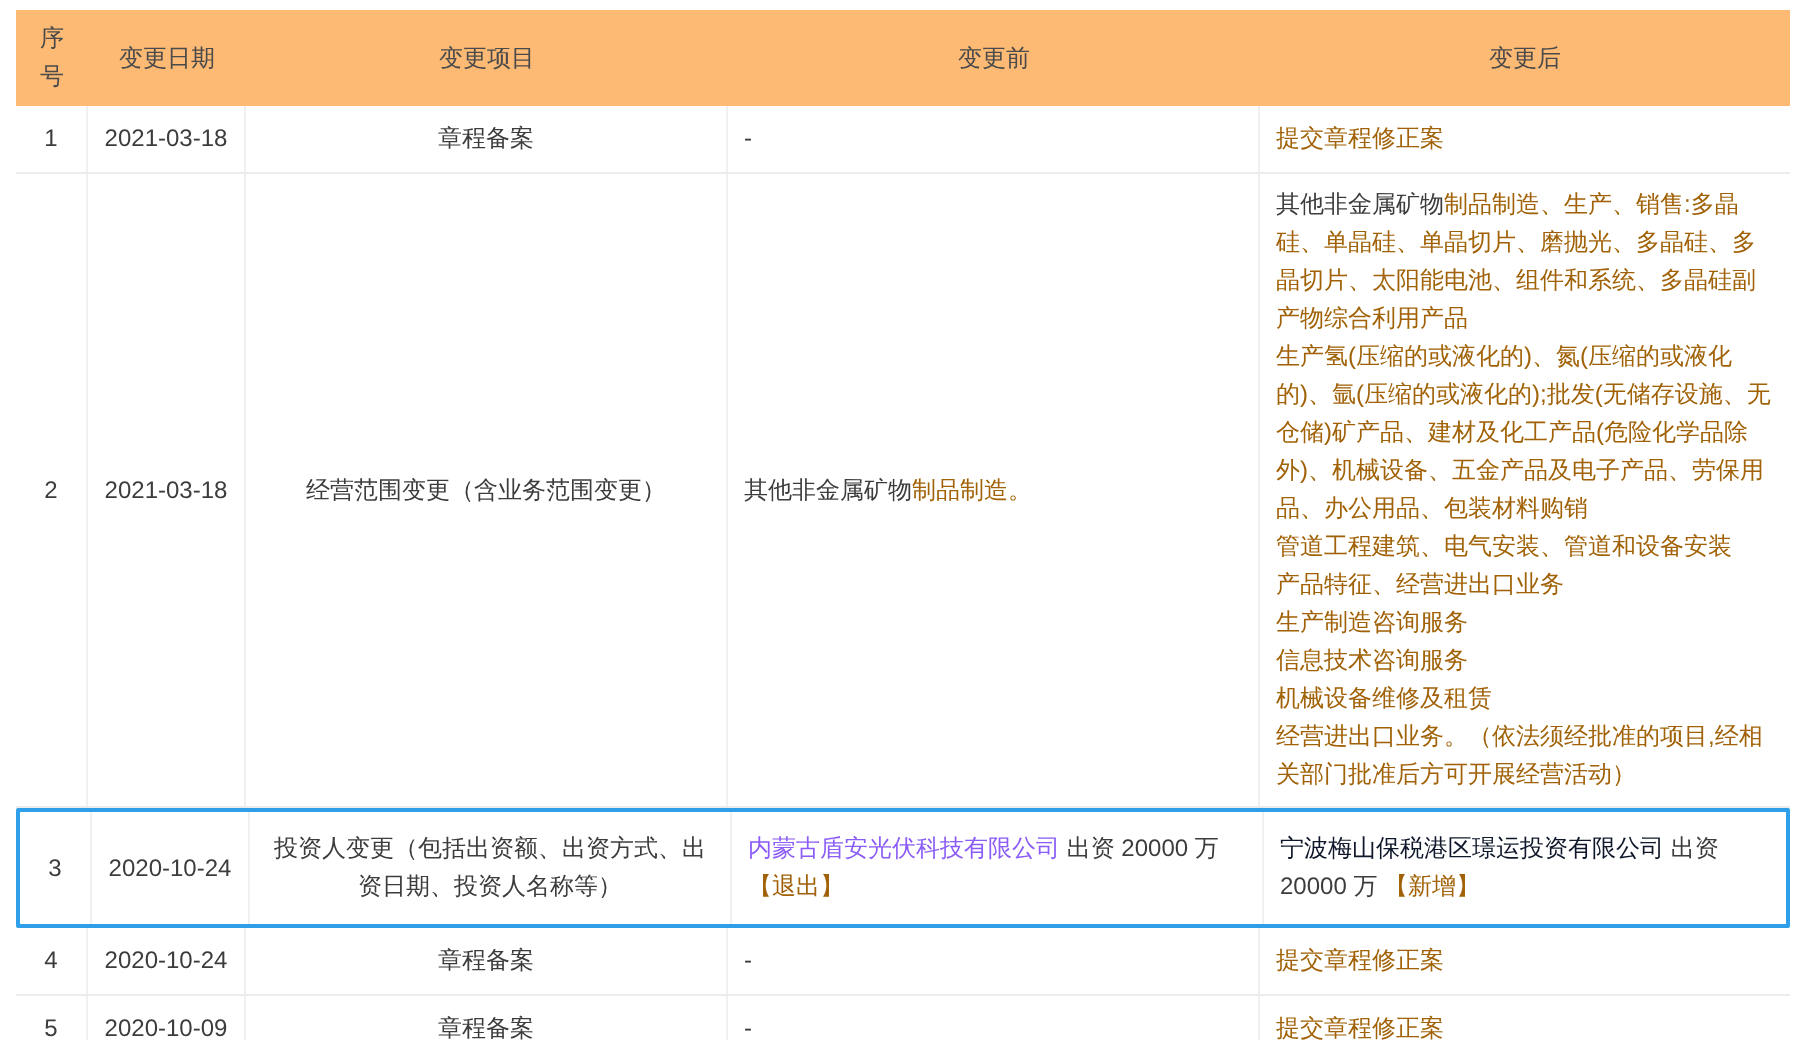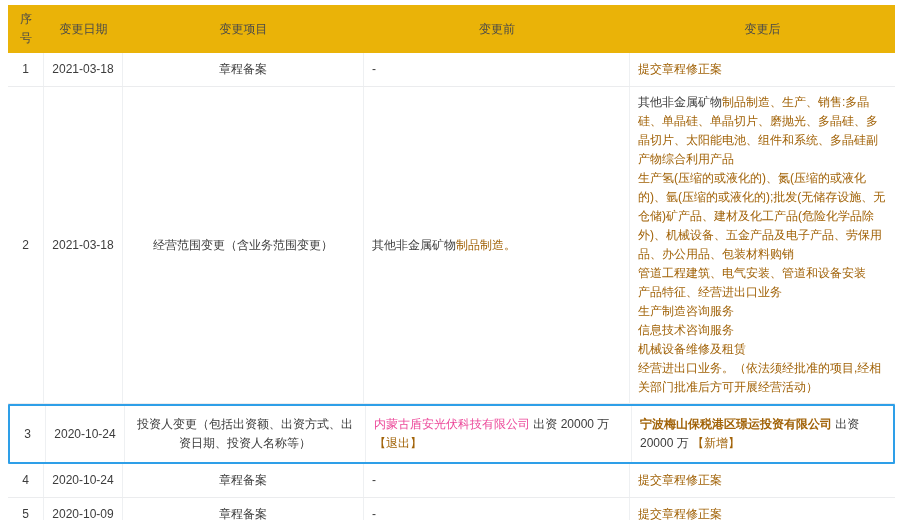--- a/index.html
+++ b/index.html
@@ -4,36 +4,36 @@
 <style>
   * { box-sizing: border-box; margin: 0; padding: 0; }
   html, body {
     width: 900px; height: 520px; overflow: hidden;
     background: #ffffff;
     font-family: "Liberation Sans", "DejaVu Sans", sans-serif;
     color: #3c3c3c;
   }
   .table-wrap { margin: 5px 5px 0 8px; width: 887px; }
   .trow { display: flex; align-items: stretch; border-bottom: 1px solid #ebecee; background: #fff; }
-  .thead { background: #eab308; border-bottom: none; }
+  .thead { background: #fdba74; border-bottom: none; }
   .cell {
     display: flex; align-items: center; font-size: 12px; line-height: 19px;
     padding: 6px 8px; border-right: 1px solid #eef0f2;
   }
   .cell:last-child { border-right: none; }
   .c-no   { width: 36px;  justify-content: center; text-align: center; flex: none; }
   .c-date { width: 79px;  justify-content: center; text-align: center; flex: none; }
   .c-item { width: 241px; justify-content: center; text-align: center; flex: none; flex-direction: column; }
   .c-before { width: 266px; flex: none; align-items: center; }
   .c-after  { flex: 1 1 auto; }
   .thead .cell { color: #4a4a4a; font-size: 12px; padding: 5px 8px; min-height: 28px; border-right: none; }
   .r1 .cell, .r4 .cell, .r5 .cell { min-height: 33px; }
   .red { color: #a16207; }
-  .company-red  { color: #ec4899; cursor: pointer; }
-  .company-blue { color: #a16207; cursor: pointer; font-weight: bold; }
+  .company-red  { color: #8b5cf6; cursor: pointer; }
+  .company-blue { color: #0f172a; cursor: pointer; }
   .scope p { margin: 0; }
   .highlight {
     border: 2px solid #2e9fe8;
     border-radius: 1px;
   }
   .highlight .cell { min-height: 56px; }
   .wrapblock { display: block; }
   .after-long { align-items: flex-start; }
 </style>
 </head>

